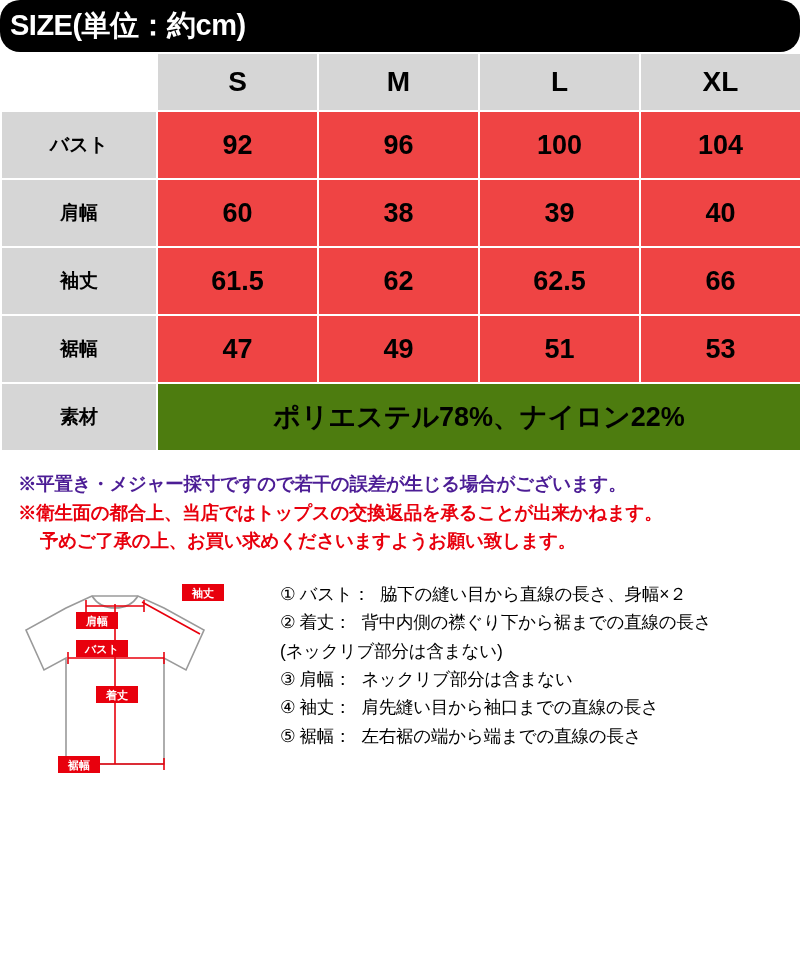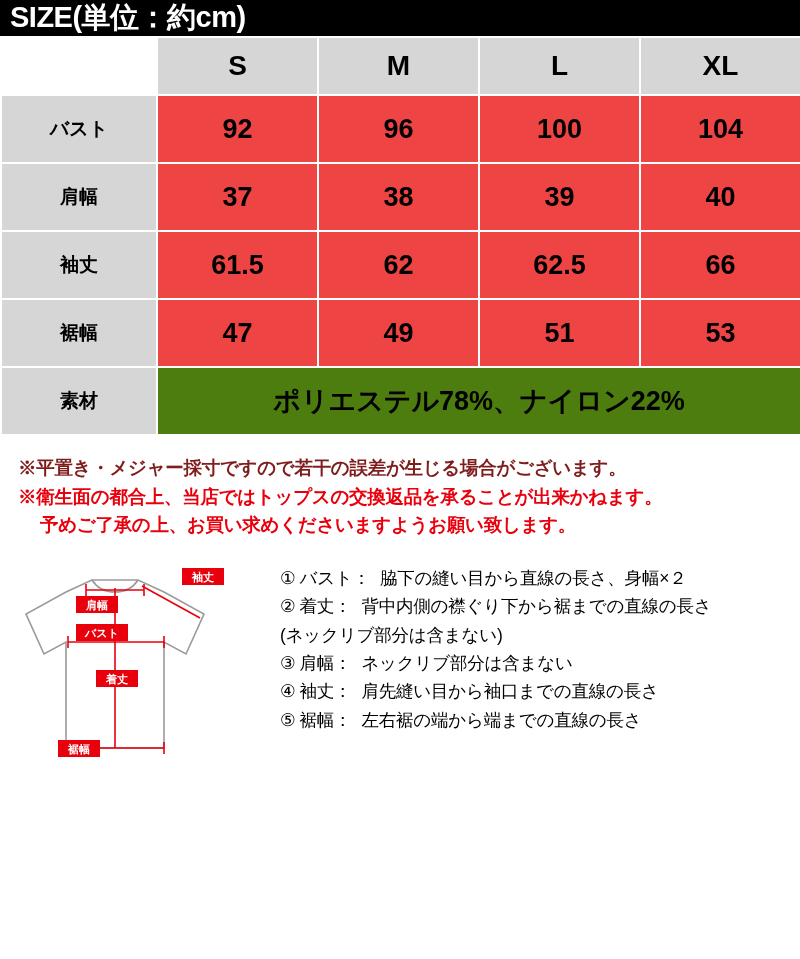--- a/index.html
+++ b/index.html
@@ -12,28 +12,29 @@
     background: #ffffff;
     font-family: "Liberation Sans", sans-serif;
     color: #000000;
     overflow: hidden;
   }
 
   
   .size-header {
     background: #000000;
     color: #ffffff;
-    height: 36px;
+    height: 52px;
     display: flex;
     align-items: center;
     padding-left: 10px;
     box-sizing: border-box;
     font-size: 29px;
     font-weight: bold;
     letter-spacing: -0.5px;
+    border-radius: 20px;
   }
 
   
   table.size-table {
     width: 800px;
     border-collapse: collapse;
     table-layout: fixed;
   }
   table.size-table td, table.size-table th {
     border: 2px solid #ffffff;
@@ -79,21 +80,21 @@
   .notes {
     padding: 18px 0 0 18px;
     line-height: 1.55;
   }
   .note-line {
     font-size: 18.5px;
     font-weight: bold;
     letter-spacing: -0.3px;
     white-space: nowrap;
   }
-  .note-black { color: #7f1d1d; }
+  .note-black { color: #4c1d95; }
   .note-red   { color: #e8000d; }
   .note-indent { padding-left: 22px; }
 
   
   .bottom {
     display: flex;
     margin-top: 22px;
     padding-left: 14px;
   }
   .diagram {
@@ -146,21 +147,21 @@
       <td class="row-label">バスト</td>
       <td class="cell-val">92</td>
       <td class="cell-val">96</td>
       <td class="cell-val">100</td>
       <td class="cell-val">104</td>
     </tr>
 
 
     <tr>
       <td class="row-label">肩幅</td>
-      <td class="cell-val">37</td>
+      <td class="cell-val">60</td>
       <td class="cell-val">38</td>
       <td class="cell-val">39</td>
       <td class="cell-val">40</td>
     </tr>
 
     <tr>
       <td class="row-label">袖丈</td>
       <td class="cell-val">61.5</td>
       <td class="cell-val">62</td>
       <td class="cell-val">62.5</td>

